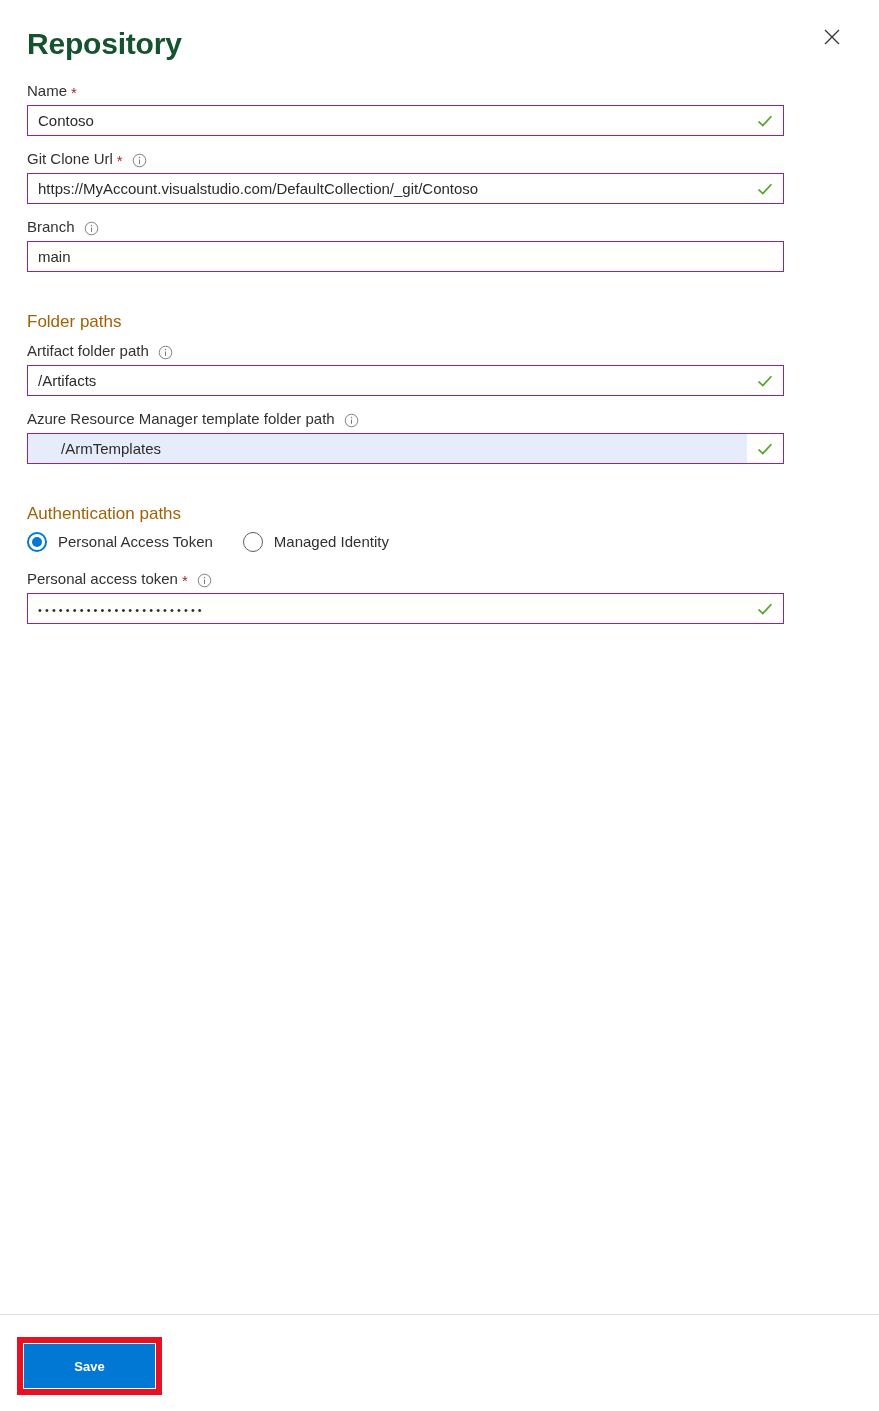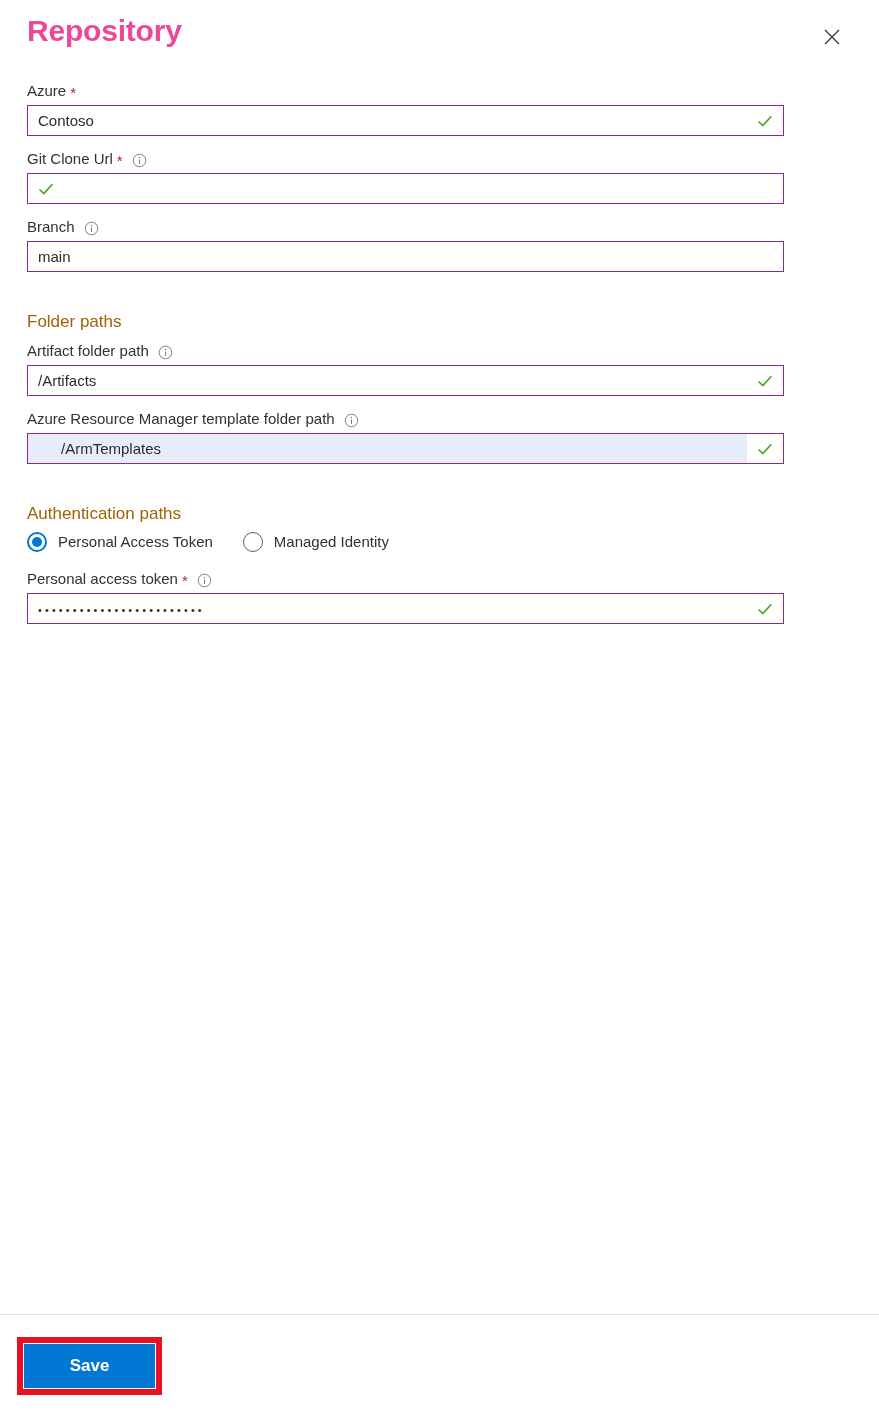--- a/index.html
+++ b/index.html
@@ -27,25 +27,25 @@
 
   
   .panel-header {
     position: relative;
     height: 80px;
     flex: 0 0 auto;
   }
   .panel-title {
     position: absolute;
     left: 27px;
-    top: 10px;
+    top: 23px;
     font-size: 30px;
     font-weight: 600;
     letter-spacing: -0.2px;
-    color: #ec4899;
+    color: #14532d;
     line-height: 42px;
     white-space: nowrap;
   }
   .close-button {
     position: absolute;
     right: 30px;
     top: 20px;
     width: 34px;
     height: 34px;
     display: flex;
@@ -217,21 +217,21 @@
   }
   .save-button {
     position: absolute;
     left: 24px;
     top: 29px;
     width: 131px;
     height: 44px;
     background: #0078d4;
     border: none;
     color: #ffffff;
-    font-size: 17px;
+    font-size: 13px;
     font-weight: 600;
     font-family: "Liberation Sans", sans-serif;
     cursor: pointer;
     display: flex;
     align-items: center;
     justify-content: center;
     padding: 0;
   }
 </style>
 </head>
@@ -246,21 +246,21 @@
         <svg width="20" height="20" viewBox="0 0 20 20" aria-hidden="true">
           <path d="M3 3 L17 17 M17 3 L3 17" stroke="#3b3a39" stroke-width="1.4" fill="none"></path>
         </svg>
       </span>
     </button>
   </div>
 
   <div class="panel-body">
 
     <div class="field-label">
-      <span>Azure</span>
+      <span>Name</span>
       <span class="req-star">*</span>
     </div>
     <div class="textbox">
       <div class="value">Contoso</div>
       <div class="valid-check">
         <span>
           <svg width="18" height="18" viewBox="0 0 18 18" aria-hidden="true">
             <path d="M2.5 9.5 L6.8 13.6 L15.4 4.2" stroke="#4ca521" stroke-width="1.7" fill="none"></path>
           </svg>
         </span>
@@ -272,20 +272,21 @@
       <span class="req-star">*</span>
       <span class="info-icon">
         <svg width="15" height="15" viewBox="0 0 16 16" aria-hidden="true">
           <circle cx="8" cy="8" r="6.7" stroke="#7a7a7a" stroke-width="1" fill="none"></circle>
           <circle cx="8" cy="4.7" r="0.8" fill="#7a7a7a"></circle>
           <path d="M8 6.9 L8 11.6" stroke="#7a7a7a" stroke-width="1.1" fill="none"></path>
         </svg>
       </span>
     </div>
     <div class="textbox">
+      <div class="value">https://MyAccount.visualstudio.com/DefaultCollection/_git/Contoso</div>
       <div class="valid-check">
         <span>
           <svg width="18" height="18" viewBox="0 0 18 18" aria-hidden="true">
             <path d="M2.5 9.5 L6.8 13.6 L15.4 4.2" stroke="#4ca521" stroke-width="1.7" fill="none"></path>
           </svg>
         </span>
       </div>
     </div>
 
     <div class="field-label">

